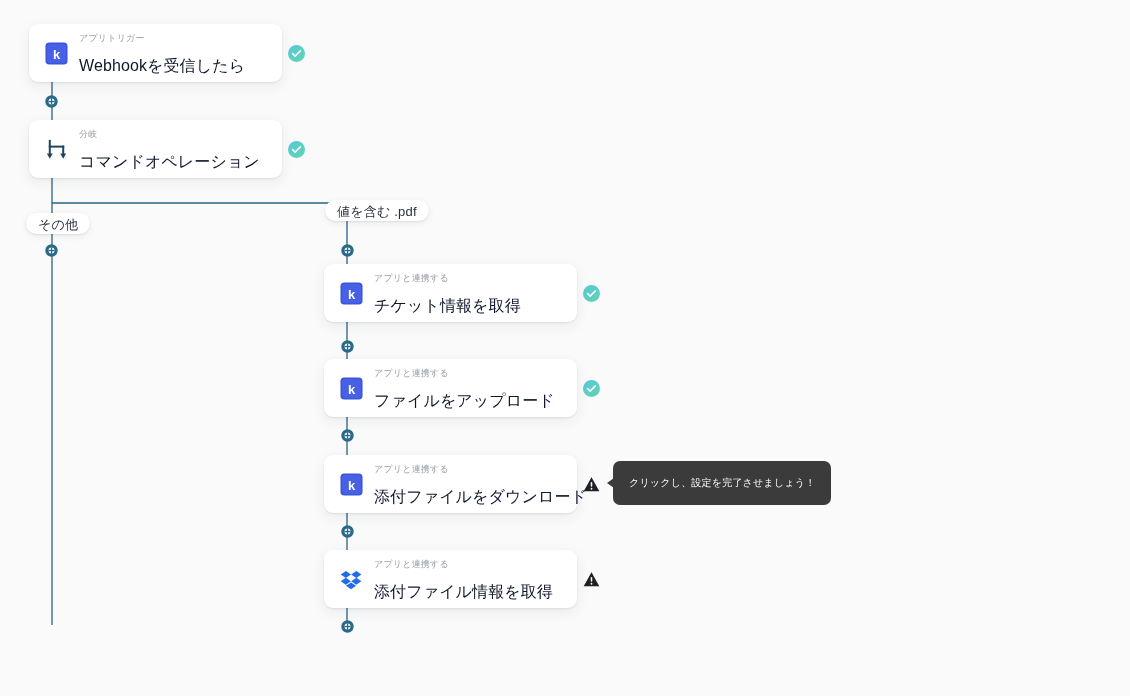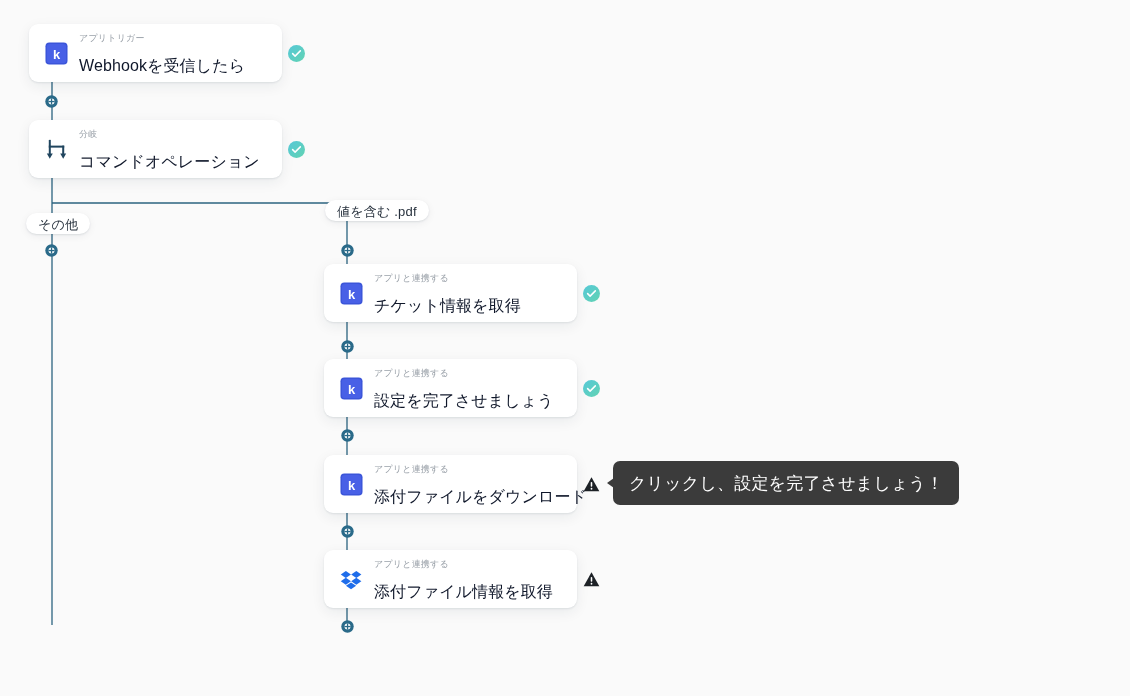--- a/index.html
+++ b/index.html
@@ -113,21 +113,21 @@
     position: absolute;
     width: 13px;
     height: 13px;
   }
   
   #tooltip {
     position: absolute;
     background: #3b3b3b;
     color: #ffffff;
     border-radius: 7px;
-    font-size: 17px;
+    font-size: 10px;
     line-height: 1;
     padding: 0 16px;
     height: 44px;
     display: flex;
     align-items: center;
     white-space: nowrap;
     letter-spacing: .2px;
   }
   #tooltip::before {
     content: "";
@@ -230,21 +230,21 @@
       </div>
       <div class="node" style="left: 324px; top: 359px; width: 253px; height: 58px;">
         <div class="node-inner">
           <svg class="node-icon" viewBox="0 0 24 24" xmlns="http://www.w3.org/2000/svg">
             <rect x="0.5" y="0.5" width="23" height="23" rx="4" fill="#3b55d9"></rect>
             <rect x="2" y="2" width="20" height="20" rx="3" fill="#4860e6"></rect>
             <text x="12" y="17.4" text-anchor="middle" fill="#ffffff" font-family="Liberation Sans, sans-serif" font-size="13.5" font-weight="bold">k</text>
           </svg>
           <div class="node-texts">
             <div class="node-kind">アプリと連携する</div>
-            <div class="node-title">設定を完了させましょう</div>
+            <div class="node-title">ファイルをアップロード</div>
           </div>
         </div>
       </div>
       <div class="status check" style="left: 583px; top: 379.5px;">
         <svg width="17" height="17" viewBox="0 0 17 17" xmlns="http://www.w3.org/2000/svg">
           <path d="M4.6 8.6 L7.1 11.1 L12.3 5.9" fill="none" stroke="#ffffff" stroke-width="1.5" stroke-linecap="round" stroke-linejoin="round"></path>
         </svg>
       </div>
       <div class="node" style="left: 324px; top: 455px; width: 253px; height: 58px;">
         <div class="node-inner">

